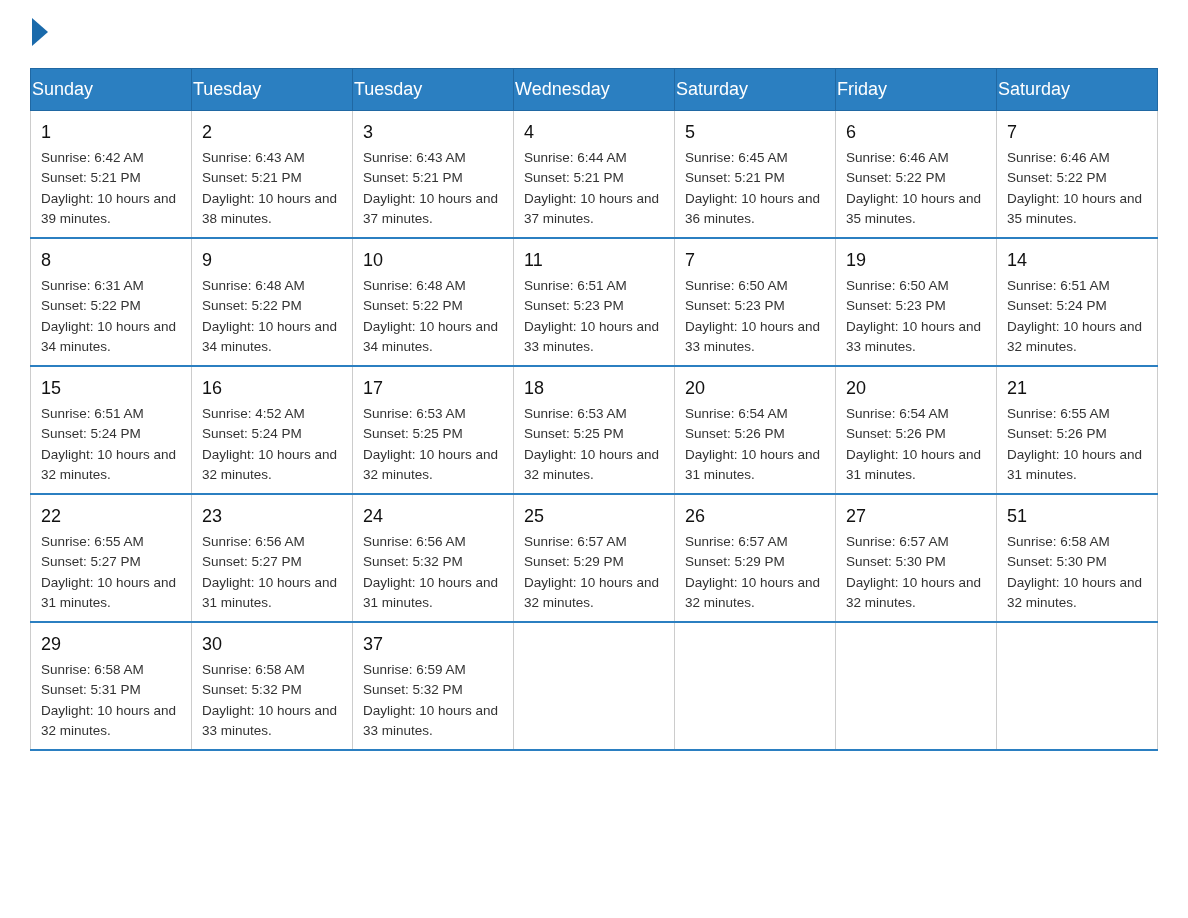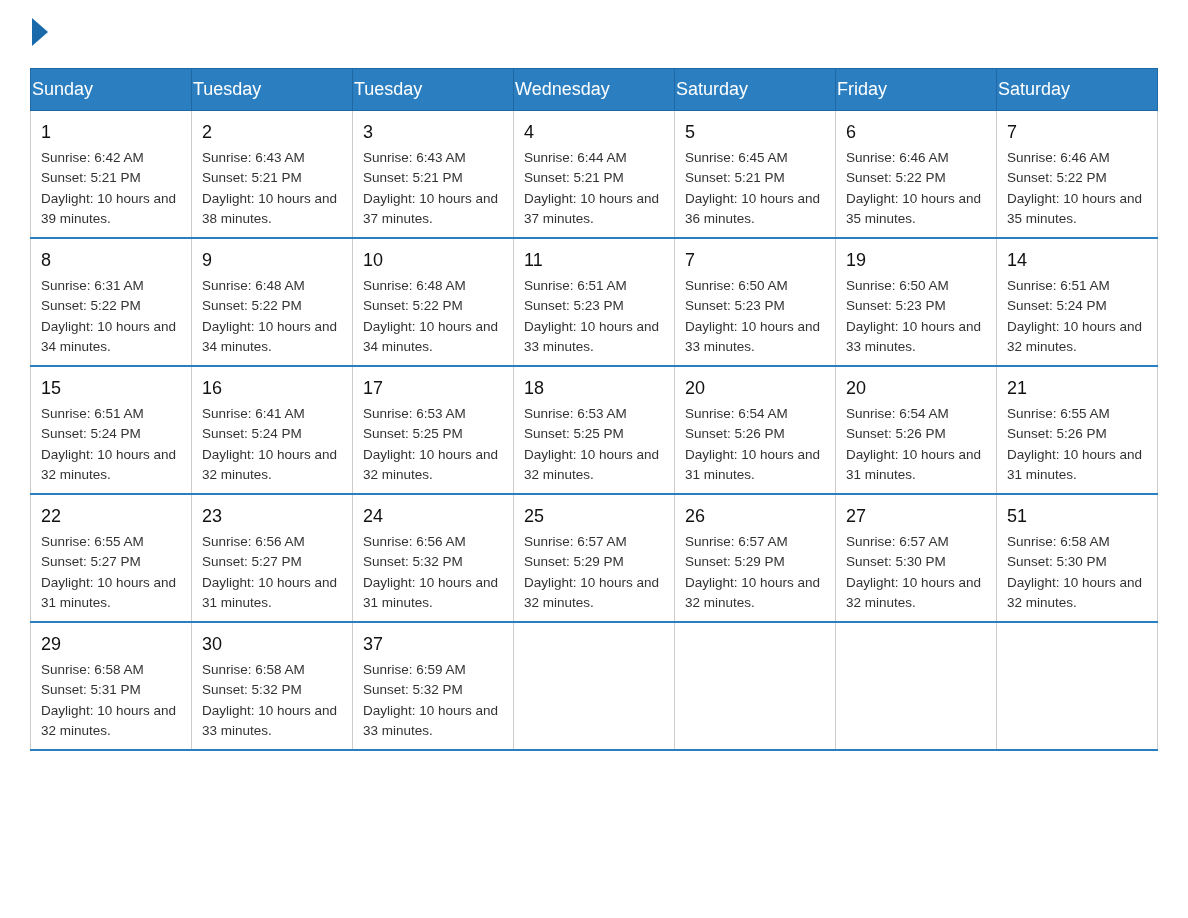--- a/index.html
+++ b/index.html
@@ -144,21 +144,21 @@
         <td><span class="day-num">8</span><span>Sunrise: 6:31 AM</span><br><span>Sunset: 5:22 PM</span><br><span>Daylight: 10 hours and 34 minutes.</span></td>
         <td><span class="day-num">9</span><span>Sunrise: 6:48 AM</span><br><span>Sunset: 5:22 PM</span><br><span>Daylight: 10 hours and 34 minutes.</span></td>
         <td><span class="day-num">10</span><span>Sunrise: 6:48 AM</span><br><span>Sunset: 5:22 PM</span><br><span>Daylight: 10 hours and 34 minutes.</span></td>
         <td><span class="day-num">11</span><span>Sunrise: 6:51 AM</span><br><span>Sunset: 5:23 PM</span><br><span>Daylight: 10 hours and 33 minutes.</span></td>
         <td><span class="day-num">7</span><span>Sunrise: 6:50 AM</span><br><span>Sunset: 5:23 PM</span><br><span>Daylight: 10 hours and 33 minutes.</span></td>
         <td><span class="day-num">19</span><span>Sunrise: 6:50 AM</span><br><span>Sunset: 5:23 PM</span><br><span>Daylight: 10 hours and 33 minutes.</span></td>
         <td><span class="day-num">14</span><span>Sunrise: 6:51 AM</span><br><span>Sunset: 5:24 PM</span><br><span>Daylight: 10 hours and 32 minutes.</span></td>
       </tr>
       <tr>
         <td><span class="day-num">15</span><span>Sunrise: 6:51 AM</span><br><span>Sunset: 5:24 PM</span><br><span>Daylight: 10 hours and 32 minutes.</span></td>
-        <td><span class="day-num">16</span><span>Sunrise: 6:41 AM</span><br><span>Sunset: 5:24 PM</span><br><span>Daylight: 10 hours and 32 minutes.</span></td>
+        <td><span class="day-num">16</span><span>Sunrise: 4:52 AM</span><br><span>Sunset: 5:24 PM</span><br><span>Daylight: 10 hours and 32 minutes.</span></td>
         <td><span class="day-num">17</span><span>Sunrise: 6:53 AM</span><br><span>Sunset: 5:25 PM</span><br><span>Daylight: 10 hours and 32 minutes.</span></td>
         <td><span class="day-num">18</span><span>Sunrise: 6:53 AM</span><br><span>Sunset: 5:25 PM</span><br><span>Daylight: 10 hours and 32 minutes.</span></td>
         <td><span class="day-num">20</span><span>Sunrise: 6:54 AM</span><br><span>Sunset: 5:26 PM</span><br><span>Daylight: 10 hours and 31 minutes.</span></td>
         <td><span class="day-num">20</span><span>Sunrise: 6:54 AM</span><br><span>Sunset: 5:26 PM</span><br><span>Daylight: 10 hours and 31 minutes.</span></td>
         <td><span class="day-num">21</span><span>Sunrise: 6:55 AM</span><br><span>Sunset: 5:26 PM</span><br><span>Daylight: 10 hours and 31 minutes.</span></td>
       </tr>
       <tr>
         <td><span class="day-num">22</span><span>Sunrise: 6:55 AM</span><br><span>Sunset: 5:27 PM</span><br><span>Daylight: 10 hours and 31 minutes.</span></td>
         <td><span class="day-num">23</span><span>Sunrise: 6:56 AM</span><br><span>Sunset: 5:27 PM</span><br><span>Daylight: 10 hours and 31 minutes.</span></td>
         <td><span class="day-num">24</span><span>Sunrise: 6:56 AM</span><br><span>Sunset: 5:32 PM</span><br><span>Daylight: 10 hours and 31 minutes.</span></td>

